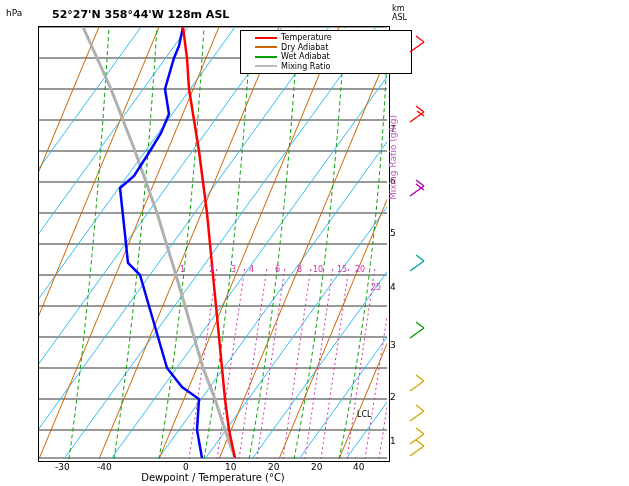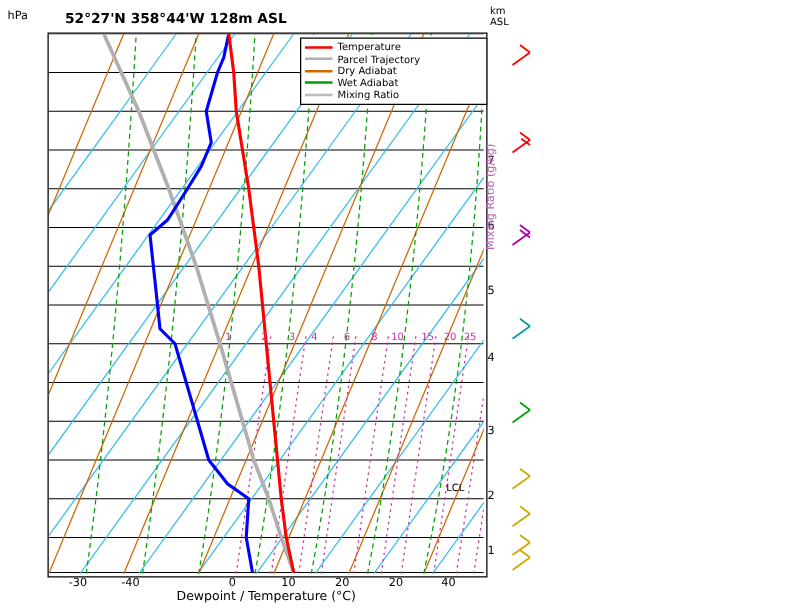--- a/index.html
+++ b/index.html
@@ -10,21 +10,21 @@
   #skewt{left:0;top:0;width:400px;height:486px;}
   #plot{position:absolute;left:38px;top:26px;width:350px;height:434px;border:1px solid #000;background:#fff;overflow:hidden;}
   #plot svg{position:absolute;left:0;top:0;}
   .hpa-lab{position:absolute;left:6px;top:8px;font-size:9px;color:#000;}
   .title{position:absolute;left:52px;top:8px;font-size:11px;font-weight:bold;color:#000;}
   .kmlab{position:absolute;left:392px;top:4px;font-size:8px;color:#000;line-height:9px;}
   .xlab{position:absolute;left:38px;top:466px;width:350px;text-align:center;font-size:10px;color:#000;}
   .xtick{position:absolute;font-size:9px;color:#000;width:30px;}
   .kmtick{position:absolute;left:390px;font-size:9px;color:#000;}
   .mixlab{position:absolute;left:388px;top:200px;font-size:9px;color:#c060c0;transform:rotate(-90deg);transform-origin:left top;white-space:nowrap;}
-  .legend{position:absolute;left:240px;top:30px;width:142px;background:#fff;border:1px solid #000;font-size:8px;padding:2px 3px;}
+  .legend{position:absolute;left:240px;top:30px;width:142px;background:#fff;border:1px solid #000;font-size:8px;padding:2px 14px;}
   .legend div{display:flex;align-items:center;height:9.5px;}
   .legend i{display:inline-block;width:22px;height:0;border-top:2px solid #000;margin-right:4px;}
   .lcl{position:absolute;font-size:8px;color:#000;}
   
   #right{left:400px;top:0;width:229px;height:486px;}
   .wind-barb{position:absolute;}
 </style>
 </head>
 <body>
 <div id="root">
@@ -116,34 +116,30 @@
     <div style="position:absolute;left:0;top:0;width:348px;height:432px;pointer-events:none;">
       <span class="abs" style="left:141px;top:238px;font-size:8px;color:#cc33aa;">1</span>
       <span class="abs" style="left:170px;top:238px;font-size:8px;color:#cc33aa;">2</span>
       <span class="abs" style="left:192px;top:238px;font-size:8px;color:#cc33aa;">3</span>
       <span class="abs" style="left:210px;top:238px;font-size:8px;color:#cc33aa;">4</span>
       <span class="abs" style="left:236px;top:238px;font-size:8px;color:#cc33aa;">6</span>
       <span class="abs" style="left:258px;top:238px;font-size:8px;color:#cc33aa;">8</span>
       <span class="abs" style="left:274px;top:238px;font-size:8px;color:#cc33aa;">10</span>
       <span class="abs" style="left:298px;top:238px;font-size:8px;color:#cc33aa;">15</span>
       <span class="abs" style="left:316px;top:238px;font-size:8px;color:#cc33aa;">20</span>
-      <span class="abs" style="left:332px;top:238px;font-size:8px;color:#cc33aa;">25</span>
+      <span class="abs" style="left:332px;top:256px;font-size:8px;color:#cc33aa;">25</span>
     </div>
 
-    <div class="lcl" style="left:318px;top:359px;">LCL</div>
+    <div class="lcl" style="left:318px;top:383px;">LCL</div>
   </div>
 
   <div class="legend">
     <div>
           <i style="border-top-color:#ff0000"></i>
           <span>Temperature</span>
-        </div>
-    <div>
-          <i style="border-top-color:#b0b0b0"></i>
-          <span>Parcel Trajectory</span>
         </div>
     <div>
           <i style="border-top-color:#cc6600"></i>
           <span>Dry Adiabat</span>
         </div>
     <div>
           <i style="border-top-color:#00a000"></i>
           <span>Wet Adiabat</span>
         </div>
     <div>

